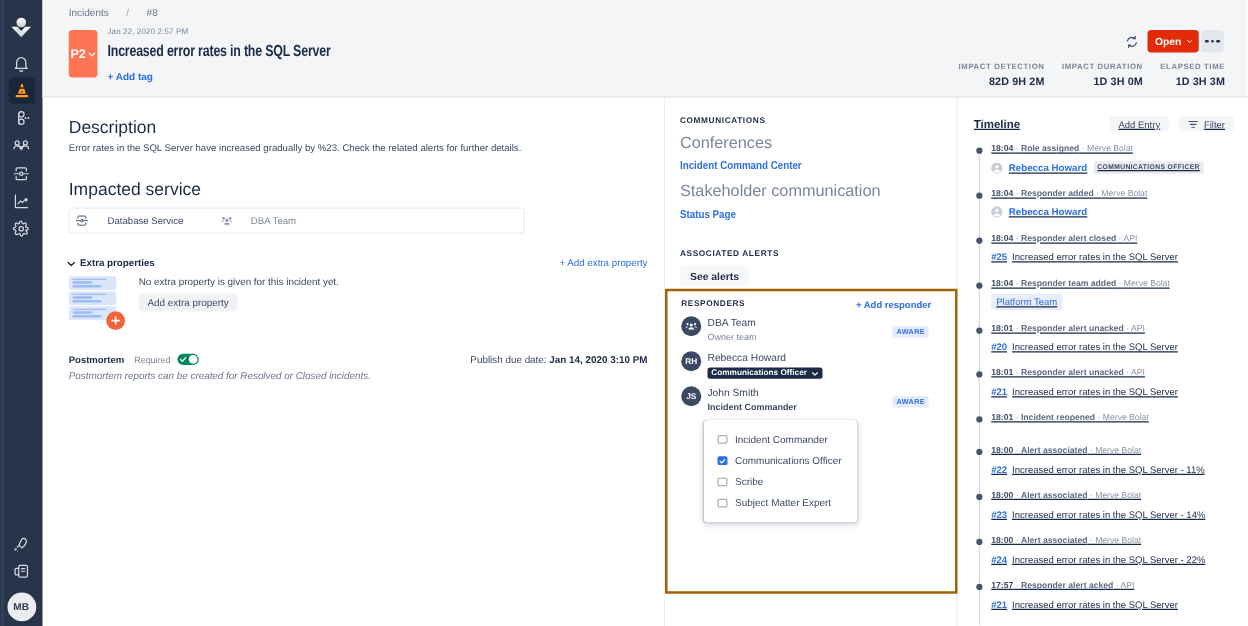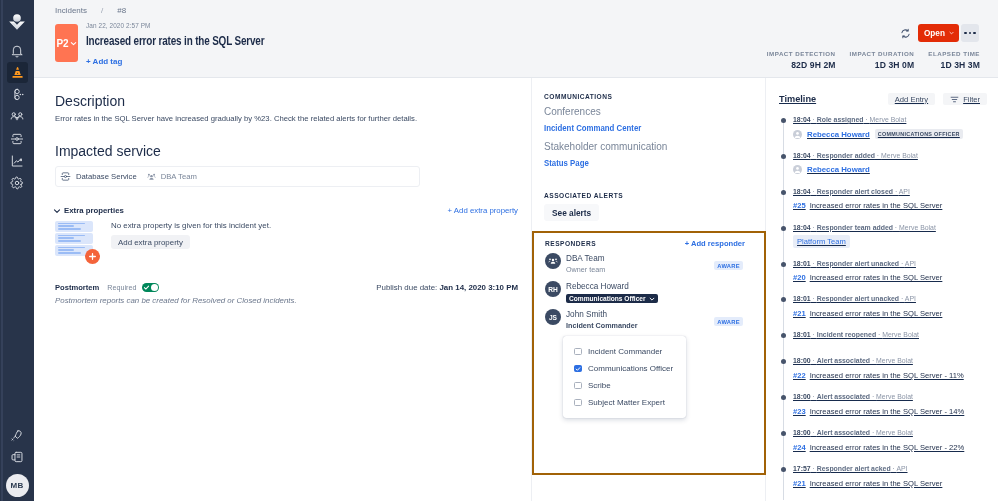--- a/index.html
+++ b/index.html
@@ -68,21 +68,21 @@
   #colLeft { width:498px; flex:0 0 498px; border-right:1px solid #EDEFF3; padding:15px 14px 0 21px; }
   #colMid { width:234px; flex:0 0 234px; border-right:1px solid #EDEFF3; padding:15px 0 0 12px; position:relative;}
   #colRight { flex:1; padding:15px 0 0 13px; position:relative;text-decoration:underline; }
   #colRight .tl-body { white-space:nowrap; }
 
   
   .sec-title { font-size:14px; font-weight:normal; color:#1C2B48; }
   .desc-text { font-size:7.7px; color:#3B4A63; margin-top:4px; line-height:12px; white-space:nowrap;}
   .mt18 { margin-top:18px; }
   .svc-box { margin-top:7px; height:21px; border:1px solid #EDEFF3; border-radius:3px; width:365px;
-             display:flex; align-items:center; padding:0 4px; gap:5px; background:#fff; }
+             display:flex; align-items:center; padding:0 4px; gap:15px; background:#fff; }
   .svc-box .nm { font-size:7.7px; color:#3B4A63; }
   .svc-box .tm { font-size:7.7px; color:#7A8699; }
   .svc-sep { width:0px; }
 
   .ep-head { margin-top:19px; display:flex; align-items:center; justify-content:space-between; width:463px;}
   .ep-head .lft { display:flex; align-items:center; gap:3px; margin-left:-2px;}
   .ep-head .ttl { font-size:7.8px; font-weight:bold; color:#1C2B48; }
   .ep-link { font-size:7.8px; color:#2D6FE2; }
   .ep-body { margin-top:6px; display:flex; }
   .ep-illus { width:46px; position:relative; }
@@ -105,21 +105,21 @@
   .pm-req { font-size:7.2px; color:#7A8699; margin-left:8px; }
   .pm-toggle { margin-left:6px; width:17px; height:9px; border-radius:6px; background:#00875A;
                display:flex; align-items:center; justify-content:space-between; padding:0 1px; }
   .pm-toggle .knob { width:7px; height:7px; border-radius:50%; background:#fff; }
   .pm-due { margin-left:auto; font-size:7.9px; color:#3B4A63; }
   .pm-due b { font-weight:bold; color:#1C2B48; }
   .pm-note { margin-top:4px; font-size:7.9px; font-style:italic; color:#6B778C; }
 
   
   .m-sec { font-size:6.6px; font-weight:bold; color:#1C2B48; letter-spacing:0.5px; }
-  .m-lbl { font-size:10px; color:#7A8699; margin-top:8px; }
+  .m-lbl { font-size:13px; color:#7A8699; margin-top:8px; }
   .m-link { font-size:9.1px; color:#2D6FE2; margin-top:6px; font-weight:bold;
              transform:scaleX(0.86); transform-origin:left center; width:260px;}
   .alerts-btn { margin-top:5px; height:17px; background:#F7F8FA; border-radius:3px; font-size:8.3px;
                 font-weight:bold; color:#1C2B48; display:inline-flex; align-items:center; padding:0 8px; }
 
   
   #resp-panel { position:absolute; left:0px; top:153px; width:234px; height:244px;
                 border:2px solid #a16207; background:#fff; }
   .resp-head { display:flex; align-items:center; justify-content:space-between; padding:3px 19px 0 11px; height:18px;}
   .resp-add { font-size:7.6px; color:#2D6FE2; font-weight:bold;}

